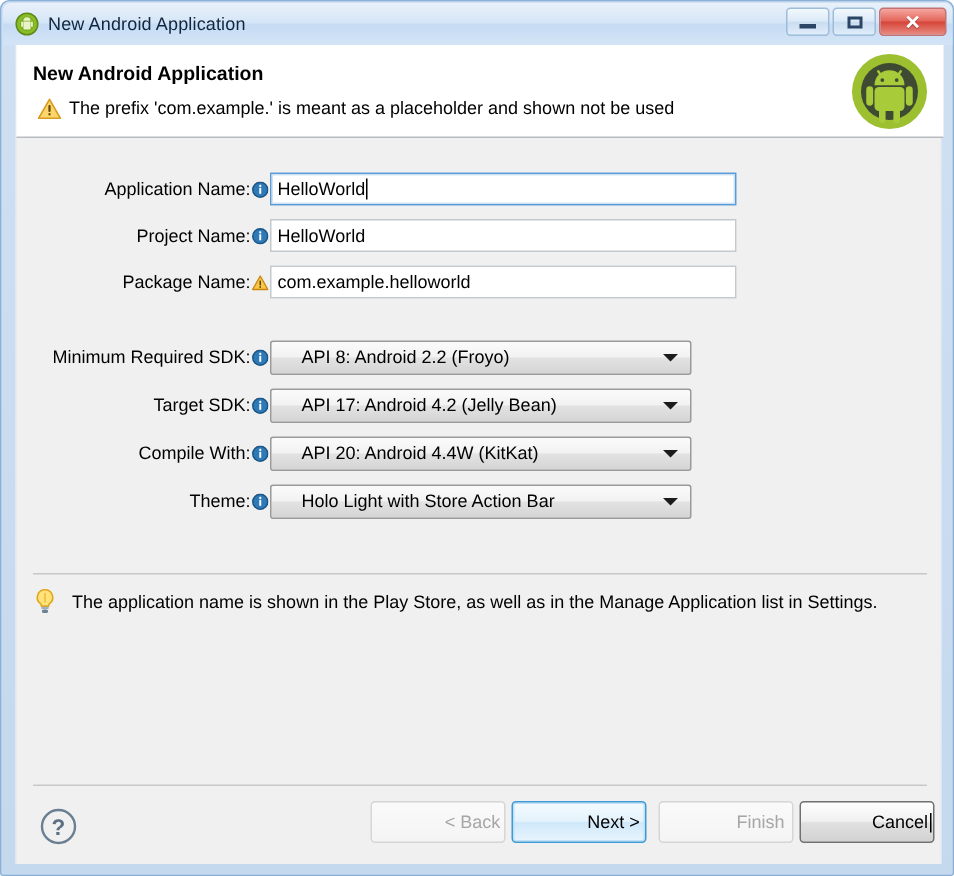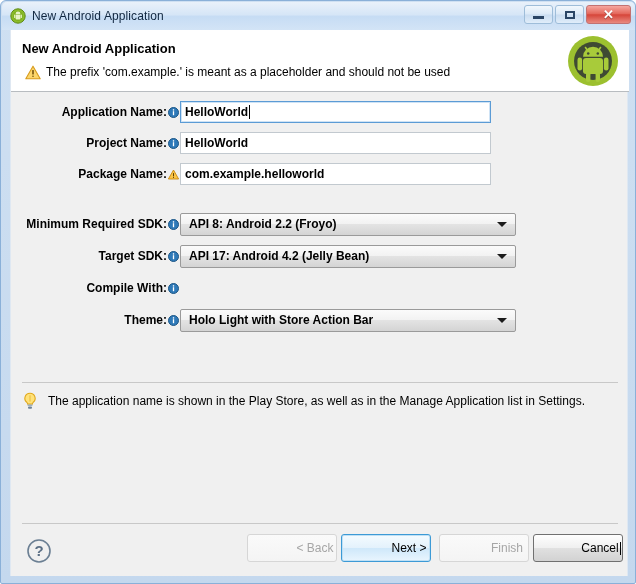--- a/index.html
+++ b/index.html
@@ -120,23 +120,22 @@
   }
   #android-icon {
     position: absolute;
     right: 9px; top: 4px;
     width: 54px; height: 54px;
   }
 
   
   #form {
     position: absolute;
-    left: 0; top: 48px;
+    left: 0; top: 62px;
     width: 618px;
-    font-weight: bold;
   }
   .row {
     position: relative;
     height: 24px;
     display: flex;
     align-items: center;
   }
   .row .label {
     width: 156px;
     text-align: right;
@@ -175,30 +174,30 @@
   .caret {
     display: inline-block;
     width: 1px;
     height: 14px;
     background: #000;
     margin-left: 1px;
   }
 
   .combo {
     height: 23px;
-    width: 336px;
+    width: 281px;
     box-sizing: border-box;
     background: linear-gradient(to bottom, #fbfbfb 0%, #f2f2f2 48%, #e3e3e3 50%, #d4d4d4 100%);
     border: 1px solid #9a9a9a;
     border-radius: 2px;
     font-size: 12px;
     color: #000000;
     display: flex;
     align-items: center;
-    padding: 0 8px;
+    padding: 0 20px;
     position: relative;
   }
   .combo .arrow {
     position: absolute;
     right: 8px; top: 50%;
     margin-top: -2px;
     width: 0; height: 0;
     border-left: 5px solid transparent;
     border-right: 5px solid transparent;
     border-top: 5px solid #1b1b1b;
@@ -321,21 +320,21 @@
     <div id="header">
       <div id="header-title">New Android Application</div>
 
       <span id="warning-icon">
         <svg width="16" height="15" viewBox="0 0 16 15">
           <path d="M8 1.2 L15.2 13.8 H0.8 Z" fill="#fcd66b" stroke="#d79b1d" stroke-width="1.1" stroke-linejoin="round"></path>
           <rect x="7.25" y="5" width="1.5" height="4.6" rx=".6" fill="#6b4a08"></rect>
           <rect x="7.25" y="10.4" width="1.5" height="1.6" rx=".7" fill="#6b4a08"></rect>
         </svg>
       </span>
-      <div id="header-message">The prefix 'com.example.' is meant as a placeholder and should not be used</div>
+      <div id="header-message">The prefix 'com.example.' is meant as a placeholder and shown not be used</div>
 
       <span id="android-icon">
         <svg width="54" height="54" viewBox="0 0 54 54">
           <circle cx="27" cy="27" r="25" fill="#9cc02f"></circle>
           <circle cx="27" cy="27" r="19" fill="#3f4a33"></circle>
           <rect x="17" y="24" width="20" height="16" rx="3" fill="#a8cb3a"></rect>
           <rect x="11.5" y="23.5" width="4.6" height="13" rx="2.3" fill="#a8cb3a"></rect>
           <rect x="37.9" y="23.5" width="4.6" height="13" rx="2.3" fill="#a8cb3a"></rect>
           <rect x="20" y="38" width="4.4" height="10" rx="2.2" fill="#a8cb3a"></rect>
           <rect x="29.6" y="38" width="4.4" height="10" rx="2.2" fill="#a8cb3a"></rect>
@@ -425,20 +424,24 @@
 
       <div class="row" style="margin-top:8px;">
         <span class="label">Compile With:</span>
         <span class="deco">
           <svg width="11" height="11" viewBox="0 0 11 11">
             <circle cx="5.5" cy="5.5" r="5" fill="#2e79b8" stroke="#1b5585" stroke-width="1"></circle>
             <rect x="4.85" y="4.2" width="1.3" height="4" fill="#ffffff"></rect>
             <rect x="4.85" y="2.2" width="1.3" height="1.4" fill="#ffffff"></rect>
           </svg>
         </span>
+        <div class="combo">
+          <span>API 20: Android 4.4W (KitKat)</span>
+          <span class="arrow"></span>
+        </div>
       </div>
 
       <div class="row" style="margin-top:8px;">
         <span class="label">Theme:</span>
         <span class="deco">
           <svg width="11" height="11" viewBox="0 0 11 11">
             <circle cx="5.5" cy="5.5" r="5" fill="#2e79b8" stroke="#1b5585" stroke-width="1"></circle>
             <rect x="4.85" y="4.2" width="1.3" height="4" fill="#ffffff"></rect>
             <rect x="4.85" y="2.2" width="1.3" height="1.4" fill="#ffffff"></rect>
           </svg>

